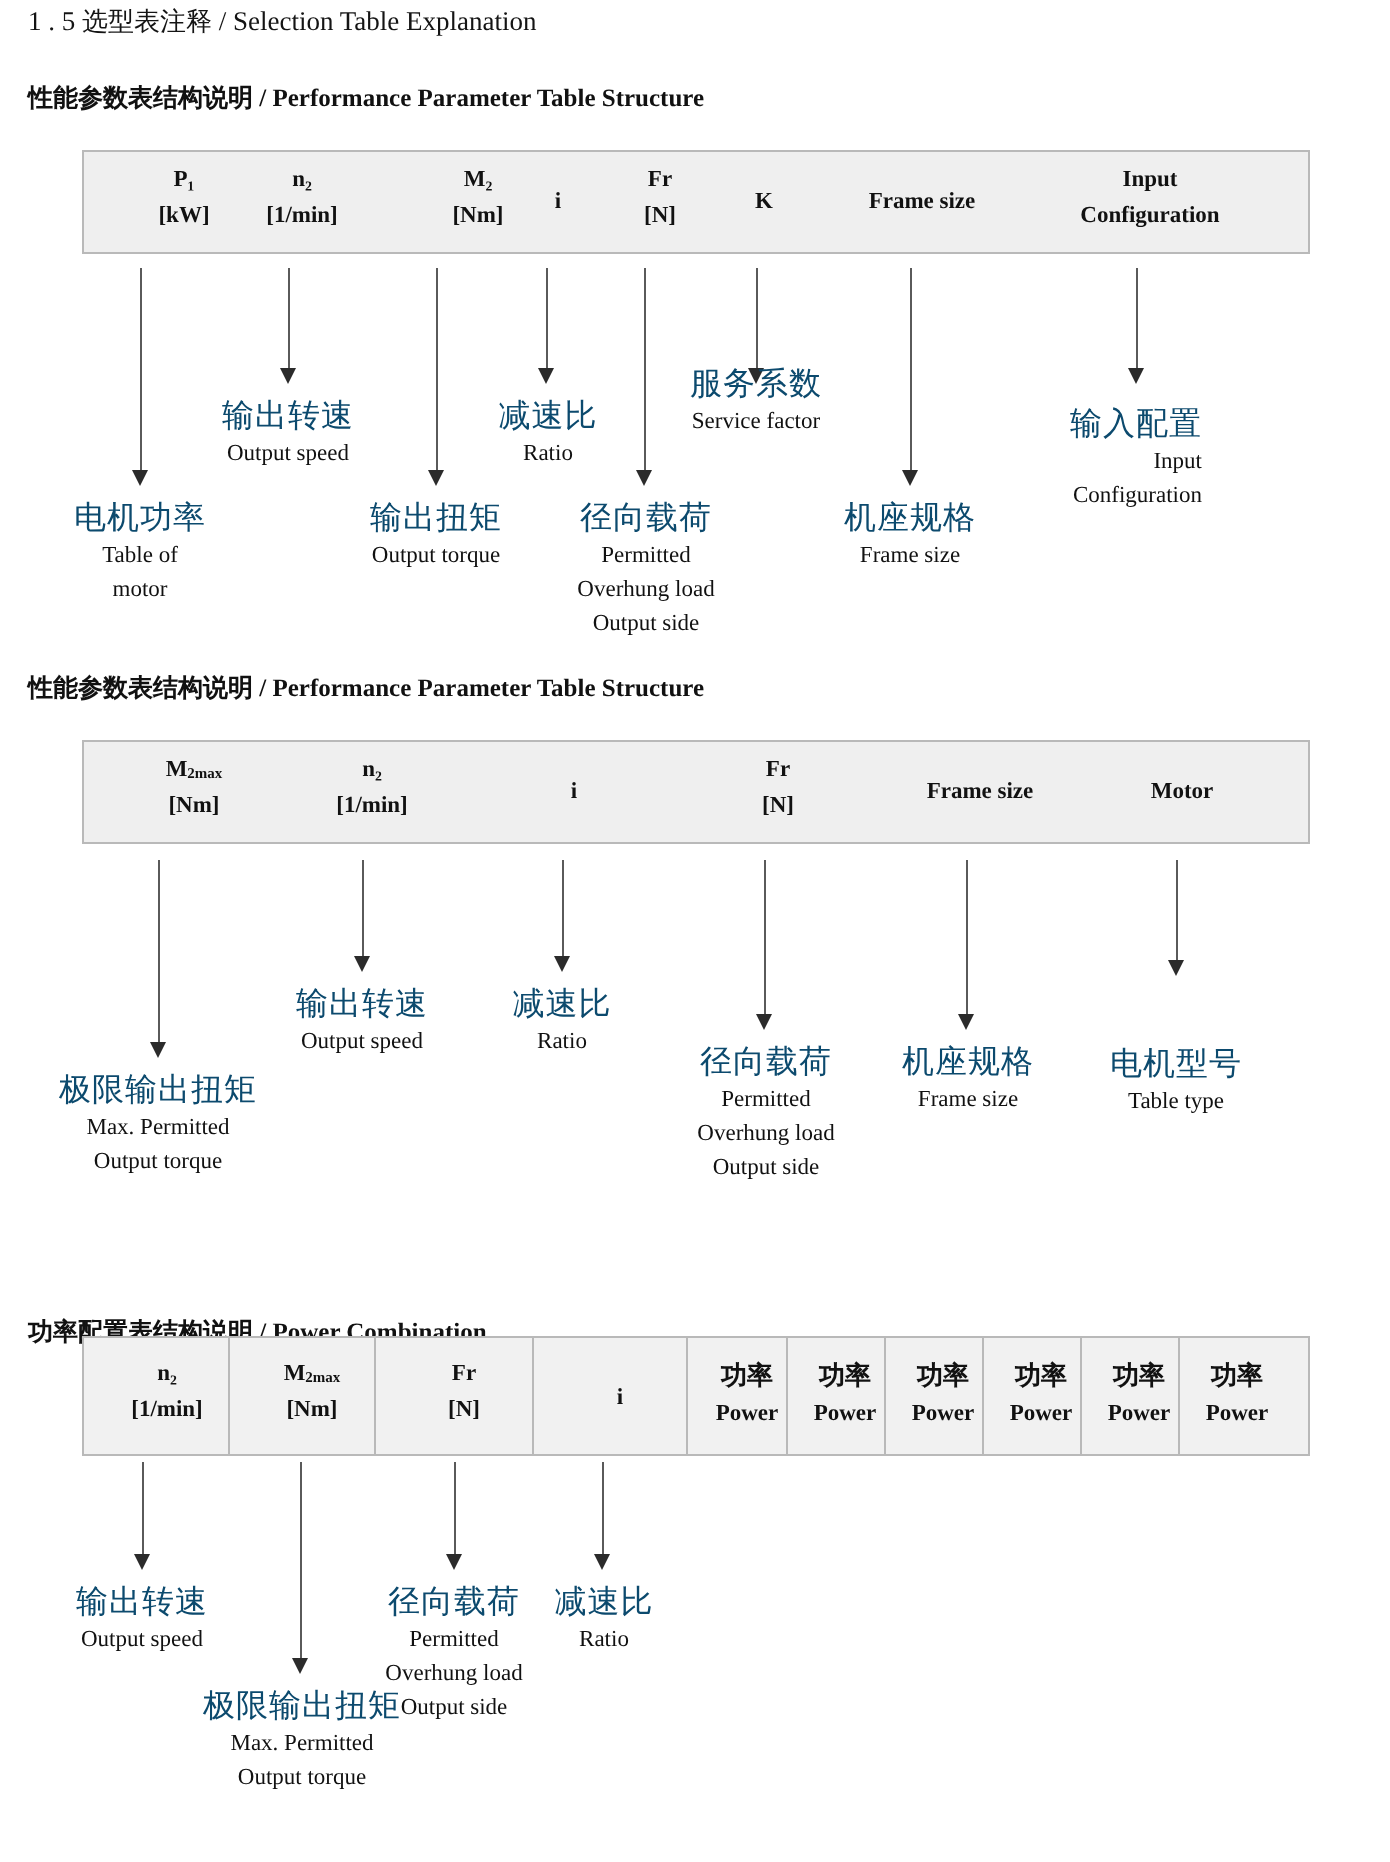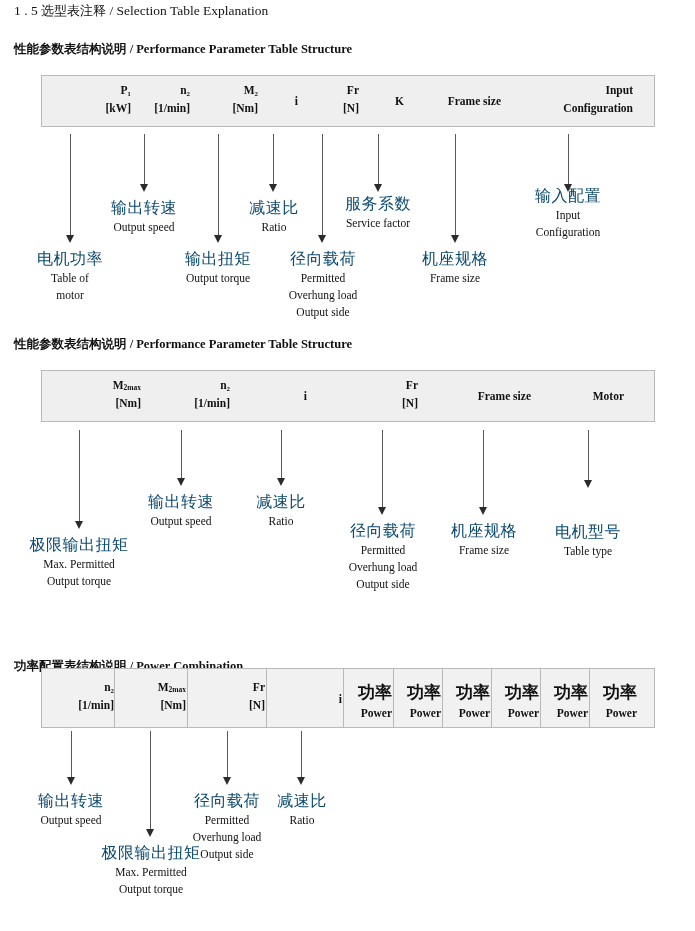--- a/index.html
+++ b/index.html
@@ -56,33 +56,33 @@
     position: absolute;
     box-sizing: border-box;
     background: #efefef;
     border: 1px solid #b9b9b9;
   }
   .ptable.plain { background: #f1f1f1; }
 
   .thcell {
     position: absolute;
     box-sizing: border-box;
-    text-align: right;
+    text-align: center;
     font-weight: bold;
     font-size: 11.5px;
     line-height: 1.55;
     font-family: "Liberation Serif", "DejaVu Serif", serif;
     color: #111;
     white-space: nowrap;
     padding-left: 12px;
   }
   .thcell .cn {
     font-family: "DejaVu Sans", "Liberation Sans", sans-serif;
     font-weight: bold;
-    font-size: 17px;
+    font-size: 13px;
   }
   .thcell sub {
     font-size: 7.5px;
     vertical-align: -0.15em;
   }
   .gridcell {
     position: absolute;
     box-sizing: border-box;
     border-left: 1px solid #b9b9b9;
     height: 100%;
@@ -147,21 +147,21 @@
 <div class="ptable" style="left:41px; top:75px; width:614px; height:52px;"></div>
 
 <div class="thcell" style="left:41px; top:82px; width:90px;">
   <span>P₁</span><br>
   <span>[kW]</span>
 </div>
 <div class="thcell" style="left:100px; top:82px; width:90px;">
   <span>n₂</span><br>
   <span>[1/min]</span>
 </div>
-<div class="thcell" style="left:168px; top:82px; width:90px;">
+<div class="thcell" style="left:188px; top:82px; width:90px;">
   <span>M₂</span><br>
   <span>[Nm]</span>
 </div>
 <div class="thcell" style="left:248px; top:93px; width:50px;">
   <span>i</span>
 </div>
 <div class="thcell" style="left:289px; top:82px; width:70px;">
   <span>Fr</span><br>
   <span>[N]</span>
 </div>
@@ -216,29 +216,29 @@
 <div class="callout" style="left:274px; top:196px;">
   <span class="cn">减速比</span>
   <span class="en">Ratio</span>
 </div>
 <div class="callout" style="left:323px; top:247px;">
   <span class="cn">径向载荷</span>
   <span class="en">Permitted</span>
   <span class="en">Overhung load</span>
   <span class="en">Output side</span>
 </div>
-<div class="callout" style="left:378px; top:192px;">
+<div class="callout" style="left:378px; top:180px;">
   <span class="cn">服务系数</span>
   <span class="en">Service factor</span>
 </div>
 <div class="callout" style="left:455px; top:247px;">
   <span class="cn">机座规格</span>
   <span class="en">Frame size</span>
 </div>
-<div class="callout" style="left:568px; top:184px;">
+<div class="callout" style="left:568px; top:200px;text-align:right;">
   <span class="cn">输入配置</span>
   <span class="en">Input</span>
   <span class="en">Configuration</span>
 </div>
 
 <div class="sub-title" style="left:14px; top:336px;">
   <span class="cn">性能参数表结构说明</span>
   <span class="en">/</span>
   <span class="en">Performance Parameter Table Structure</span>
 </div>

